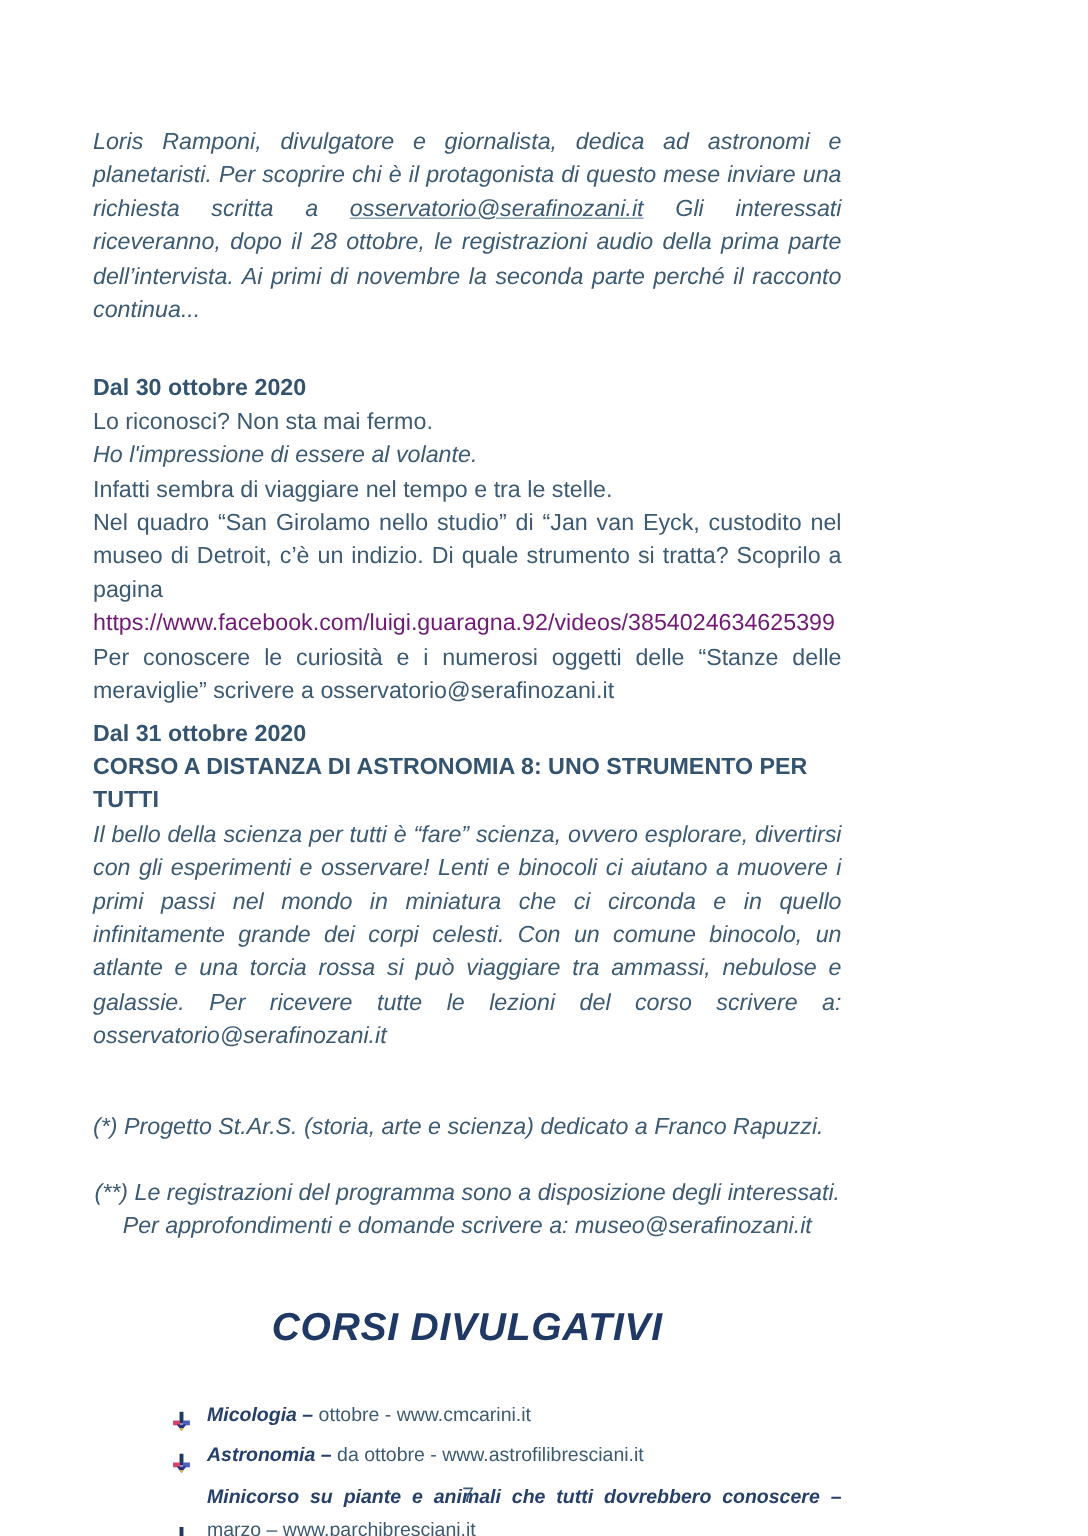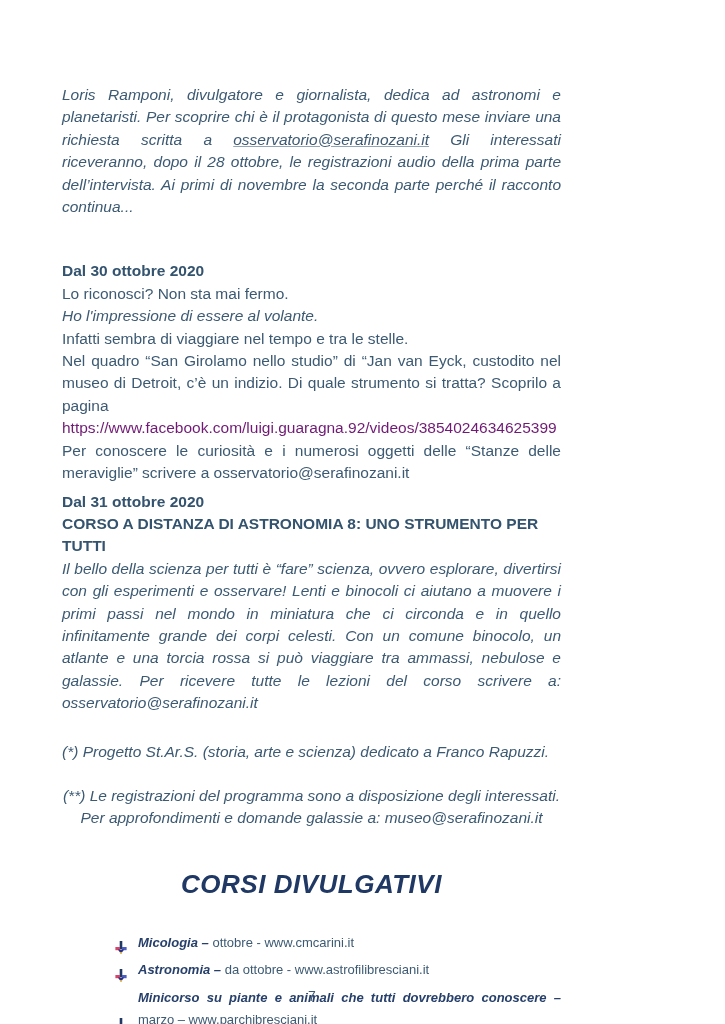--- a/index.html
+++ b/index.html
@@ -15,23 +15,23 @@
     padding: 84px 63px 0 62px;
     position: relative;
   }
   p, li { font-size: 15.5px; line-height: 22.4px; }
   .justify { text-align: justify; }
   .justify-all { text-align: justify; text-align-last: justify; }
   .italic { font-style: italic; }
   .sect-date, .sect-title { font-weight: bold; color: #33536E; }
   .email-underline { text-decoration: underline; text-decoration-color: #93A5B4; }
   .plain-link { color: #701a75; text-decoration: none; }
-  .section1 { margin-top: 42px; }
+  .section1 { margin-top: 30px; }
   .section2 { margin-top: 6px; }
-  .footnote1 { margin-top: 26px; }
+  .footnote1 { margin-top: 38px; }
   .footnote2 { margin-top: 22px; text-align: center; }
   .courses-heading {
     margin-top: 32px;
     text-align: center;
     font-size: 26px;
     line-height: 44px;
     font-weight: bold;
     font-style: italic;
     color: #1F3864;
     letter-spacing: 0.5px;
@@ -79,21 +79,21 @@
   <div class="section2">
     <p class="sect-date">Dal 31 ottobre 2020</p>
     <p class="sect-title">CORSO A DISTANZA DI ASTRONOMIA 8: UNO STRUMENTO PER TUTTI</p>
     <p class="italic justify"><span>Il bello della scienza per tutti è “fare” scienza, ovvero esplorare, divertirsi con gli esperimenti e osservare! Lenti e binocoli ci aiutano a muovere i primi passi nel mondo in miniatura che ci circonda e in quello infinitamente grande dei corpi celesti. Con un comune binocolo, un atlante e una torcia rossa si può viaggiare tra ammassi, nebulose e galassie. Per ricevere tutte le lezioni del corso scrivere a: </span><span>osservatorio@serafinozani.it</span></p>
   </div>
 
   <p class="italic footnote1">(*) Progetto St.Ar.S. (storia, arte e scienza) dedicato a Franco Rapuzzi.</p>
 
   <div class="footnote2">
     <p class="italic">(**) Le registrazioni del programma sono a disposizione degli interessati.</p>
-    <p class="italic"><span>Per approfondimenti e domande galassie a:  </span><span>museo@serafinozani.it</span></p>
+    <p class="italic"><span>Per approfondimenti e domande scrivere a:  </span><span>museo@serafinozani.it</span></p>
   </div>
 
   <h1 class="courses-heading">CORSI DIVULGATIVI</h1>
 
   <ul class="course-list">
     <li>
       <svg class="bullet-icon" width="12" height="13" viewBox="0 0 12 13">
           <rect x="4.7" y="0" width="2.6" height="8" fill="#203864"></rect>
           <rect x="0.4" y="6" width="4.6" height="3.2" fill="#D5446A"></rect>
           <rect x="7" y="6" width="4.6" height="3.2" fill="#4C5FC0"></rect>

